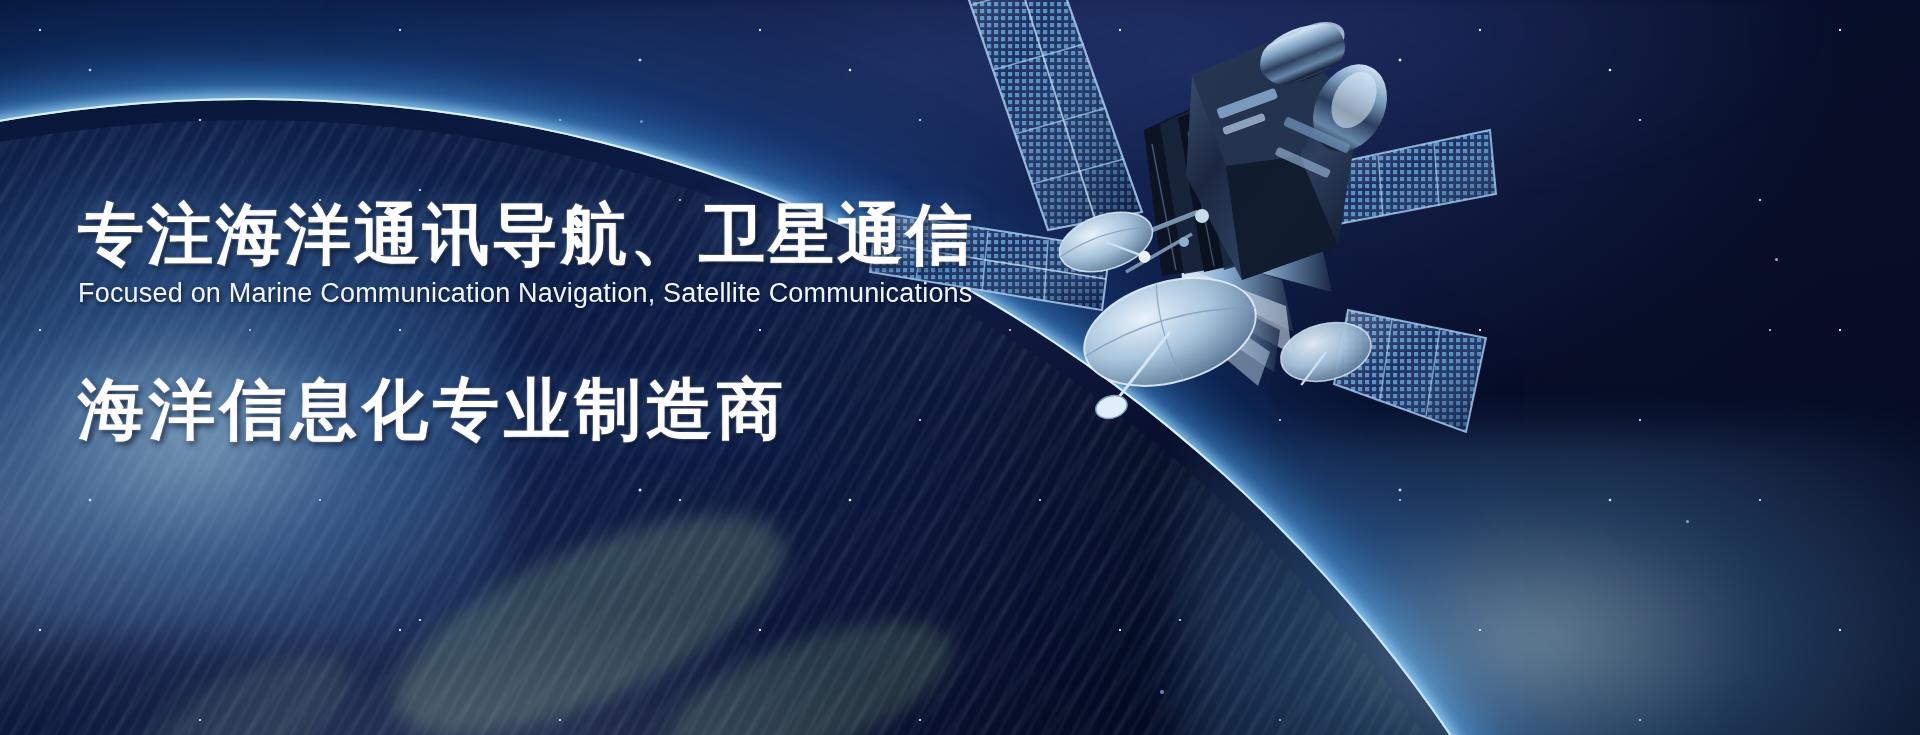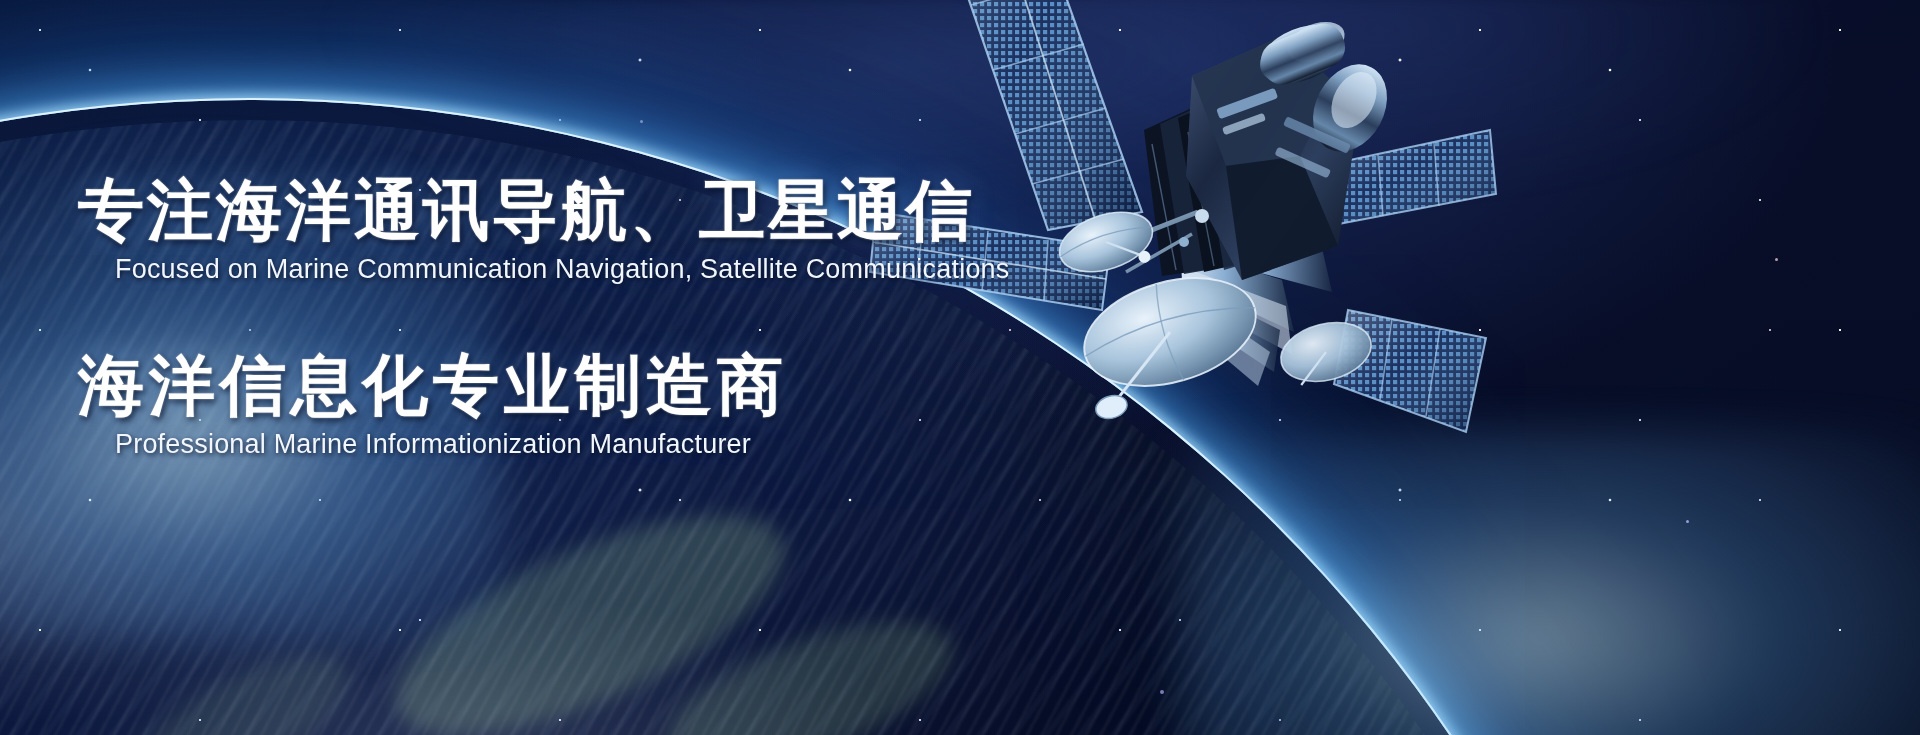--- a/index.html
+++ b/index.html
@@ -163,21 +163,21 @@
   
   .satellite {
     position:absolute;
     left:930px; top:-20px;
     width:560px; height:470px;
     pointer-events:none;
   }
   .sat-svg { width:100%; height:100%; overflow:visible; }
 
   
-  .copy { position:absolute; left:78px; top:176px; width:1000px; }
+  .copy { position:absolute; left:78px; top:200px; width:1000px; }
   .copy-block + .copy-block { margin-top:66px; }
 
   .headline {
     font-size:66px;
     font-weight:bold;
     line-height:1.06;
     color:#ffffff;
     letter-spacing:3px;
     white-space:nowrap;
     text-shadow:
@@ -188,21 +188,20 @@
   .subline {
     margin-top:8px;
     font-size:27px;
     font-weight:normal;
     color:#f2f7ff;
     letter-spacing:.2px;
     white-space:nowrap;
     text-shadow:
        1px 2px 5px rgba(0,8,28,.9),
        0 0 16px rgba(110,170,240,.30);
-    margin-left: 37px;
   }
   .copy-block--second .headline { letter-spacing:5px;margin-top:44px; }
 </style>
 </head>
 <body>
 
 <div class="banner">
 
   <div class="space-base"></div>
   <div class="nebula"></div>
@@ -383,18 +382,17 @@
 
   <div class="copy">
 
     <div class="copy-block copy-block--first">
       <div class="headline">专注海洋通讯导航、卫星通信</div>
       <div class="subline">Focused on Marine Communication Navigation, Satellite Communications</div>
     </div>
 
     <div class="copy-block copy-block--second">
       <div class="headline">海洋信息化专业制造商</div>
-      <div class="subline">Professional Marine Informationization Manufacturer</div>
     </div>
 
   </div>
 
 </div>
 
 </body></html>

